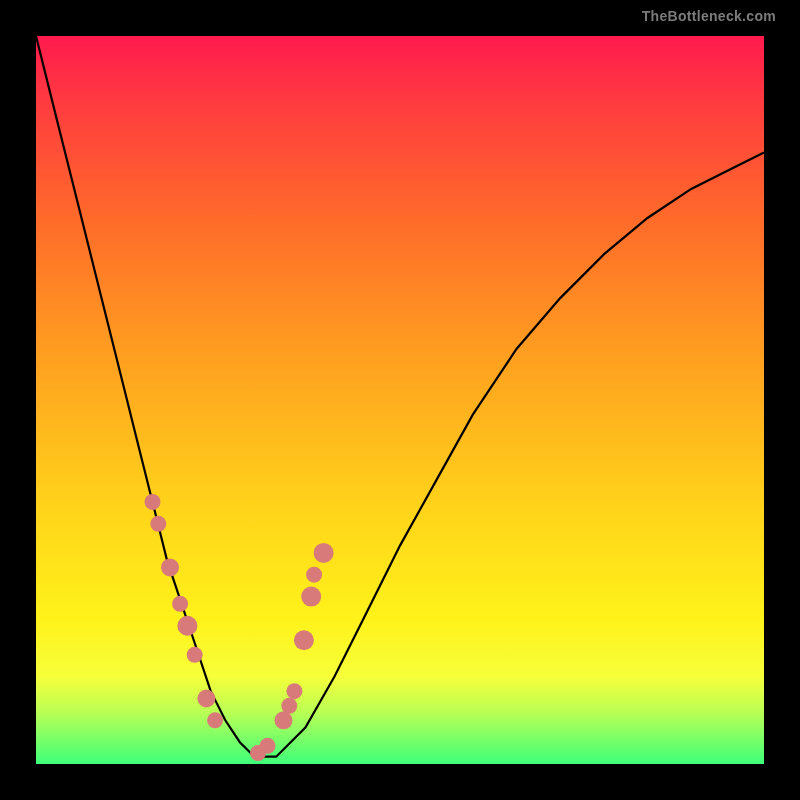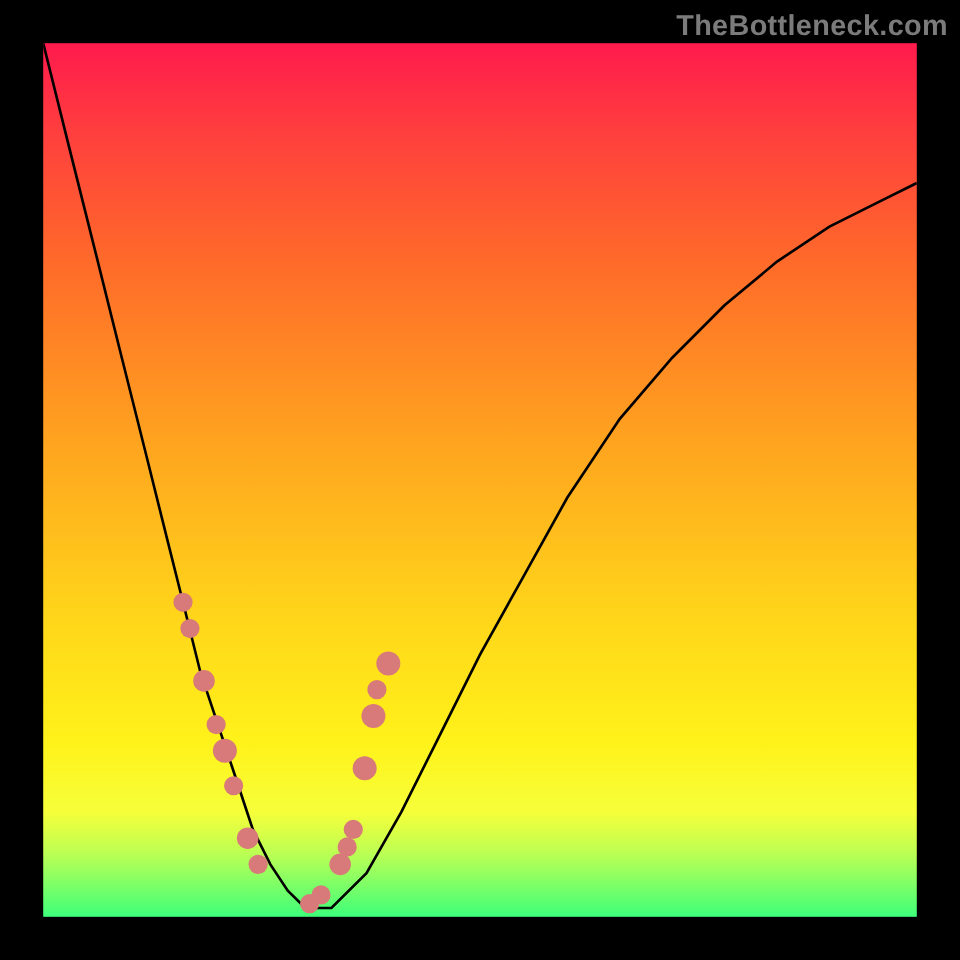--- a/index.html
+++ b/index.html
@@ -24,23 +24,23 @@
       #ffa21f 45%,
       #ffd41a 65%,
       #fff21a 80%,
       #f6ff3a 88%,
       #b8ff55 93%,
       #3eff7a 100%);
   }
   .watermark {
     position: absolute;
     top: 8px;
-    right: 10px;
+    right: 24px;
     color: #7b7b7b;
-    font-size: 24px;
+    font-size: 14px;
     font-weight: 600;
     letter-spacing: 0.3px;
     user-select: none;
   }
   svg.curve {
     position: absolute;
     left: 0;
     top: 0;
     width: 728px;
     height: 728px;

